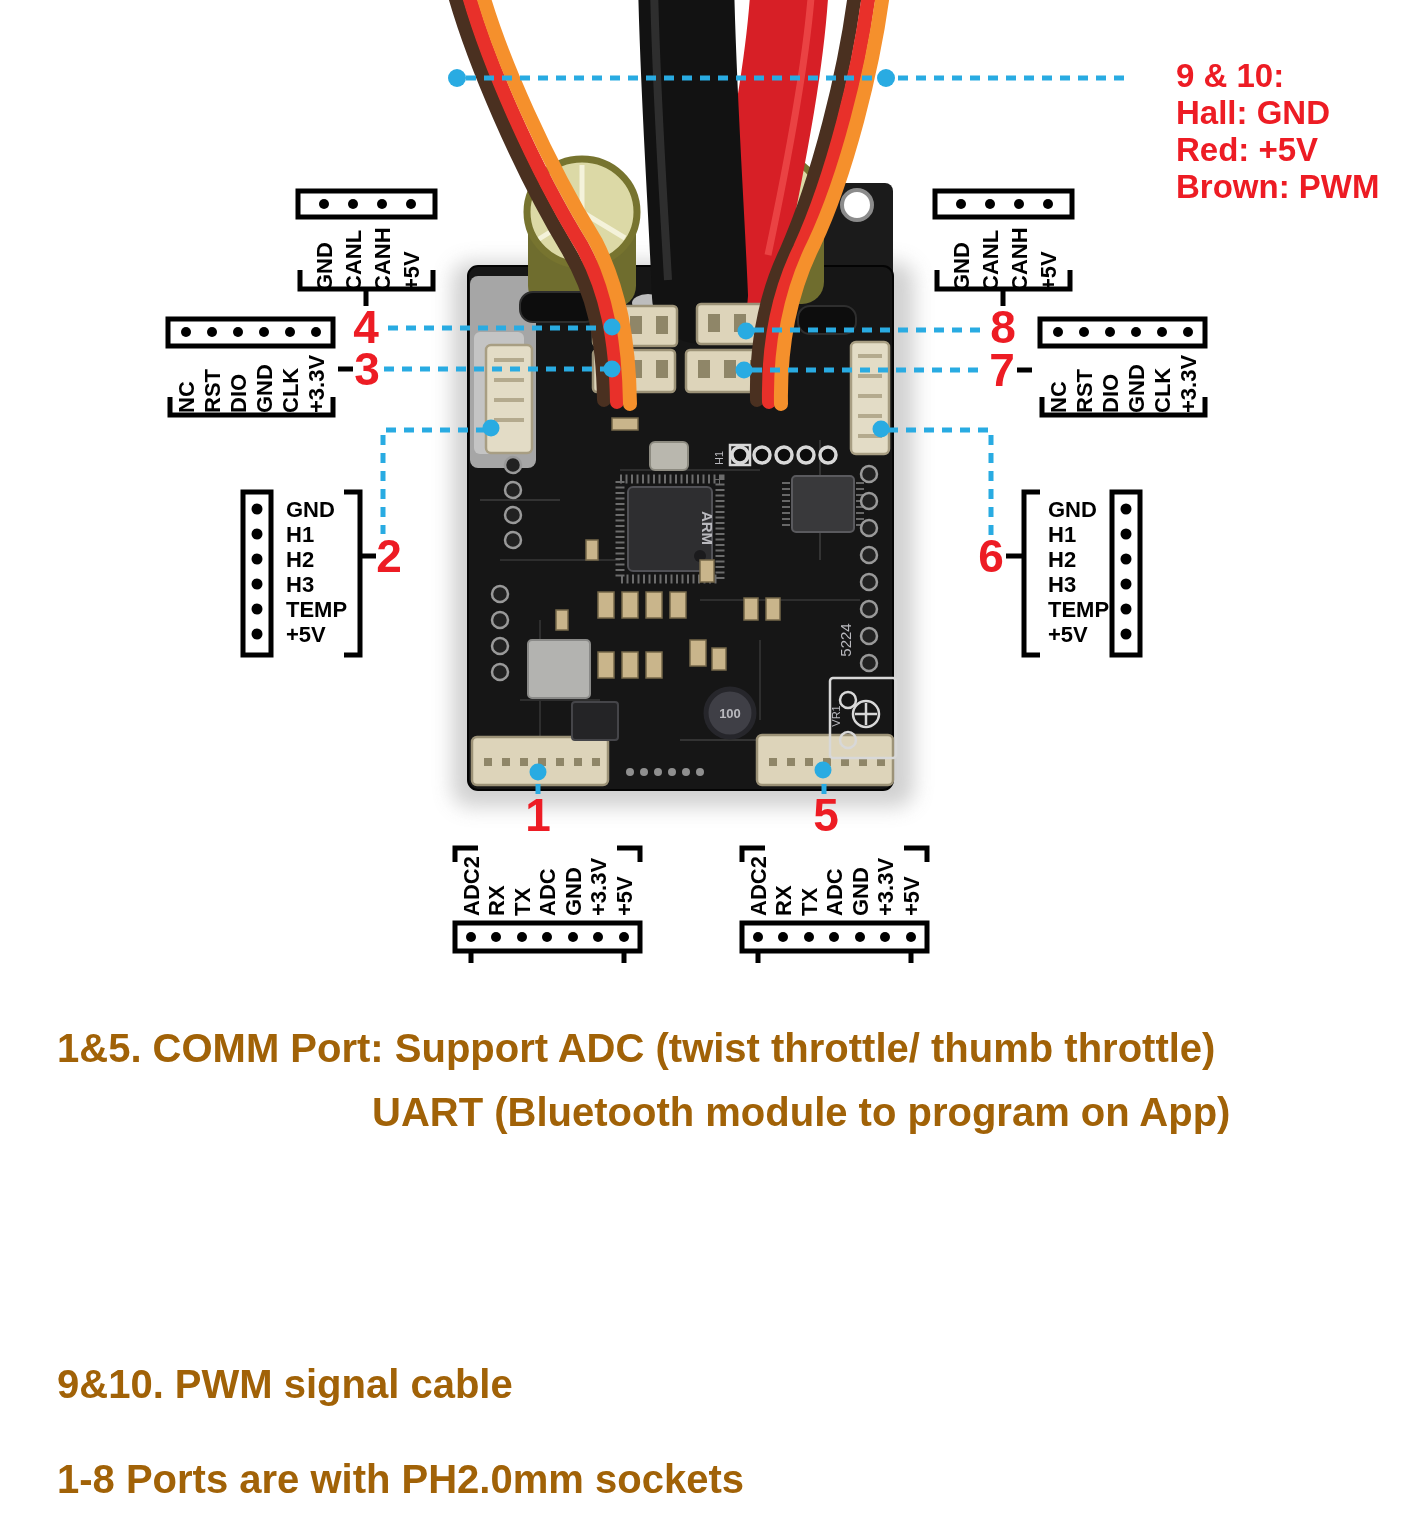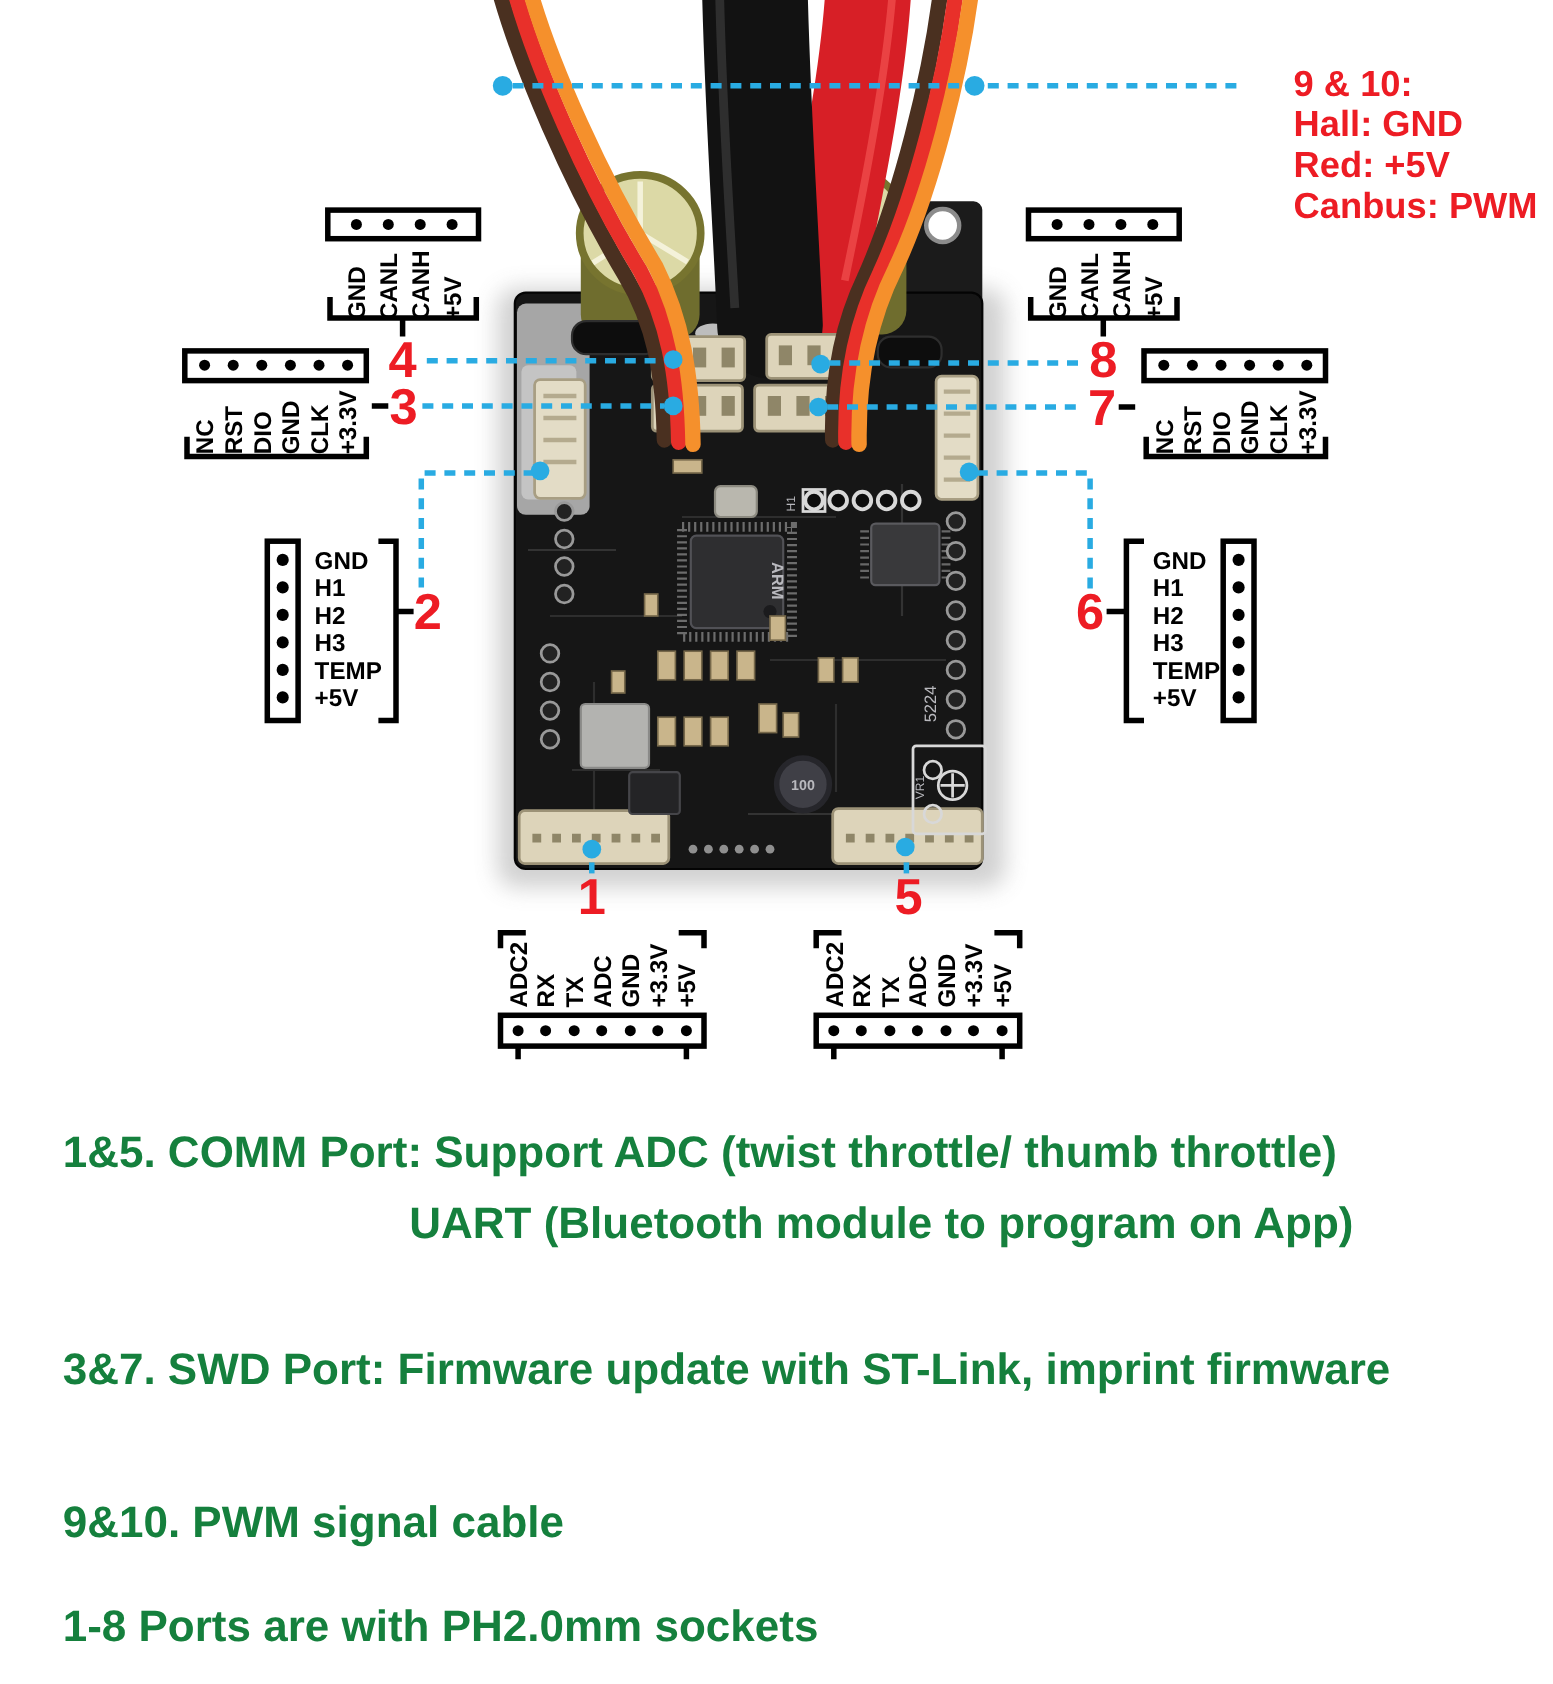--- a/index.html
+++ b/index.html
@@ -8,21 +8,21 @@
   svg{position:absolute;left:0;top:0;}
   .dash{stroke:#29abe2;stroke-width:5;stroke-dasharray:10 8;fill:none;}
   .adot{fill:#29abe2;}
   .blk{stroke:#000;stroke-width:5;fill:none;}
   .pin{fill:#000;}
   .plabel{font:bold 22px "Liberation Sans",sans-serif;fill:#000;}
   .num{font:bold 46px "Liberation Sans",sans-serif;fill:#ed1c24;text-anchor:middle;}
   .silk{fill:#b9b9be;font-family:"Liberation Sans",sans-serif;}
   .callout{position:absolute;left:1176px;top:57px;color:#ed1c24;
            font:bold 33px/37px "Liberation Sans",sans-serif;white-space:nowrap;}
-  .legend-line{position:absolute;left:57px;color:#15803d;
+  .legend-line{position:absolute;left:57px;color:#a16207;
            font:bold 40px "Liberation Sans",sans-serif;white-space:nowrap;}
 </style>
 </head>
 <body>
 
 <div id="stage">
 
 <svg width="1412" height="1531" viewBox="0 0 1412 1531">
   <defs>
     <filter id="soft" x="-30%" y="-30%" width="160%" height="160%">
@@ -358,22 +358,21 @@
     <text class="plabel" x="919" y="916" transform="rotate(-90 919 916)">+5V</text>
     <path class="blk" d="M765 848 H742 V862 M904 848 H927 V862"></path>
     <text class="num" x="826" y="831">5</text>
   </g>
 </svg>
 
   <div class="callout">
     <div>9 &amp; 10:</div>
     <div>Hall: GND</div>
     <div>Red: +5V</div>
-    <div>Canbus: PWM</div>
+    <div>Brown: PWM</div>
   </div>
 
   <div class="legend-line" style="top:1026px">1&amp;5. COMM Port: Support ADC (twist throttle/ thumb throttle)</div>
   <div class="legend-line" style="top:1090px;left:372px">UART (Bluetooth module to program on App)</div>
-  <div class="legend-line" style="top:1223px">3&amp;7. SWD Port: Firmware update with ST-Link, imprint firmware</div>
   <div class="legend-line" style="top:1362px">9&amp;10. PWM signal cable</div>
   <div class="legend-line" style="top:1457px">1-8 Ports are with PH2.0mm sockets</div>
 
 </div>
 
 </body></html>

